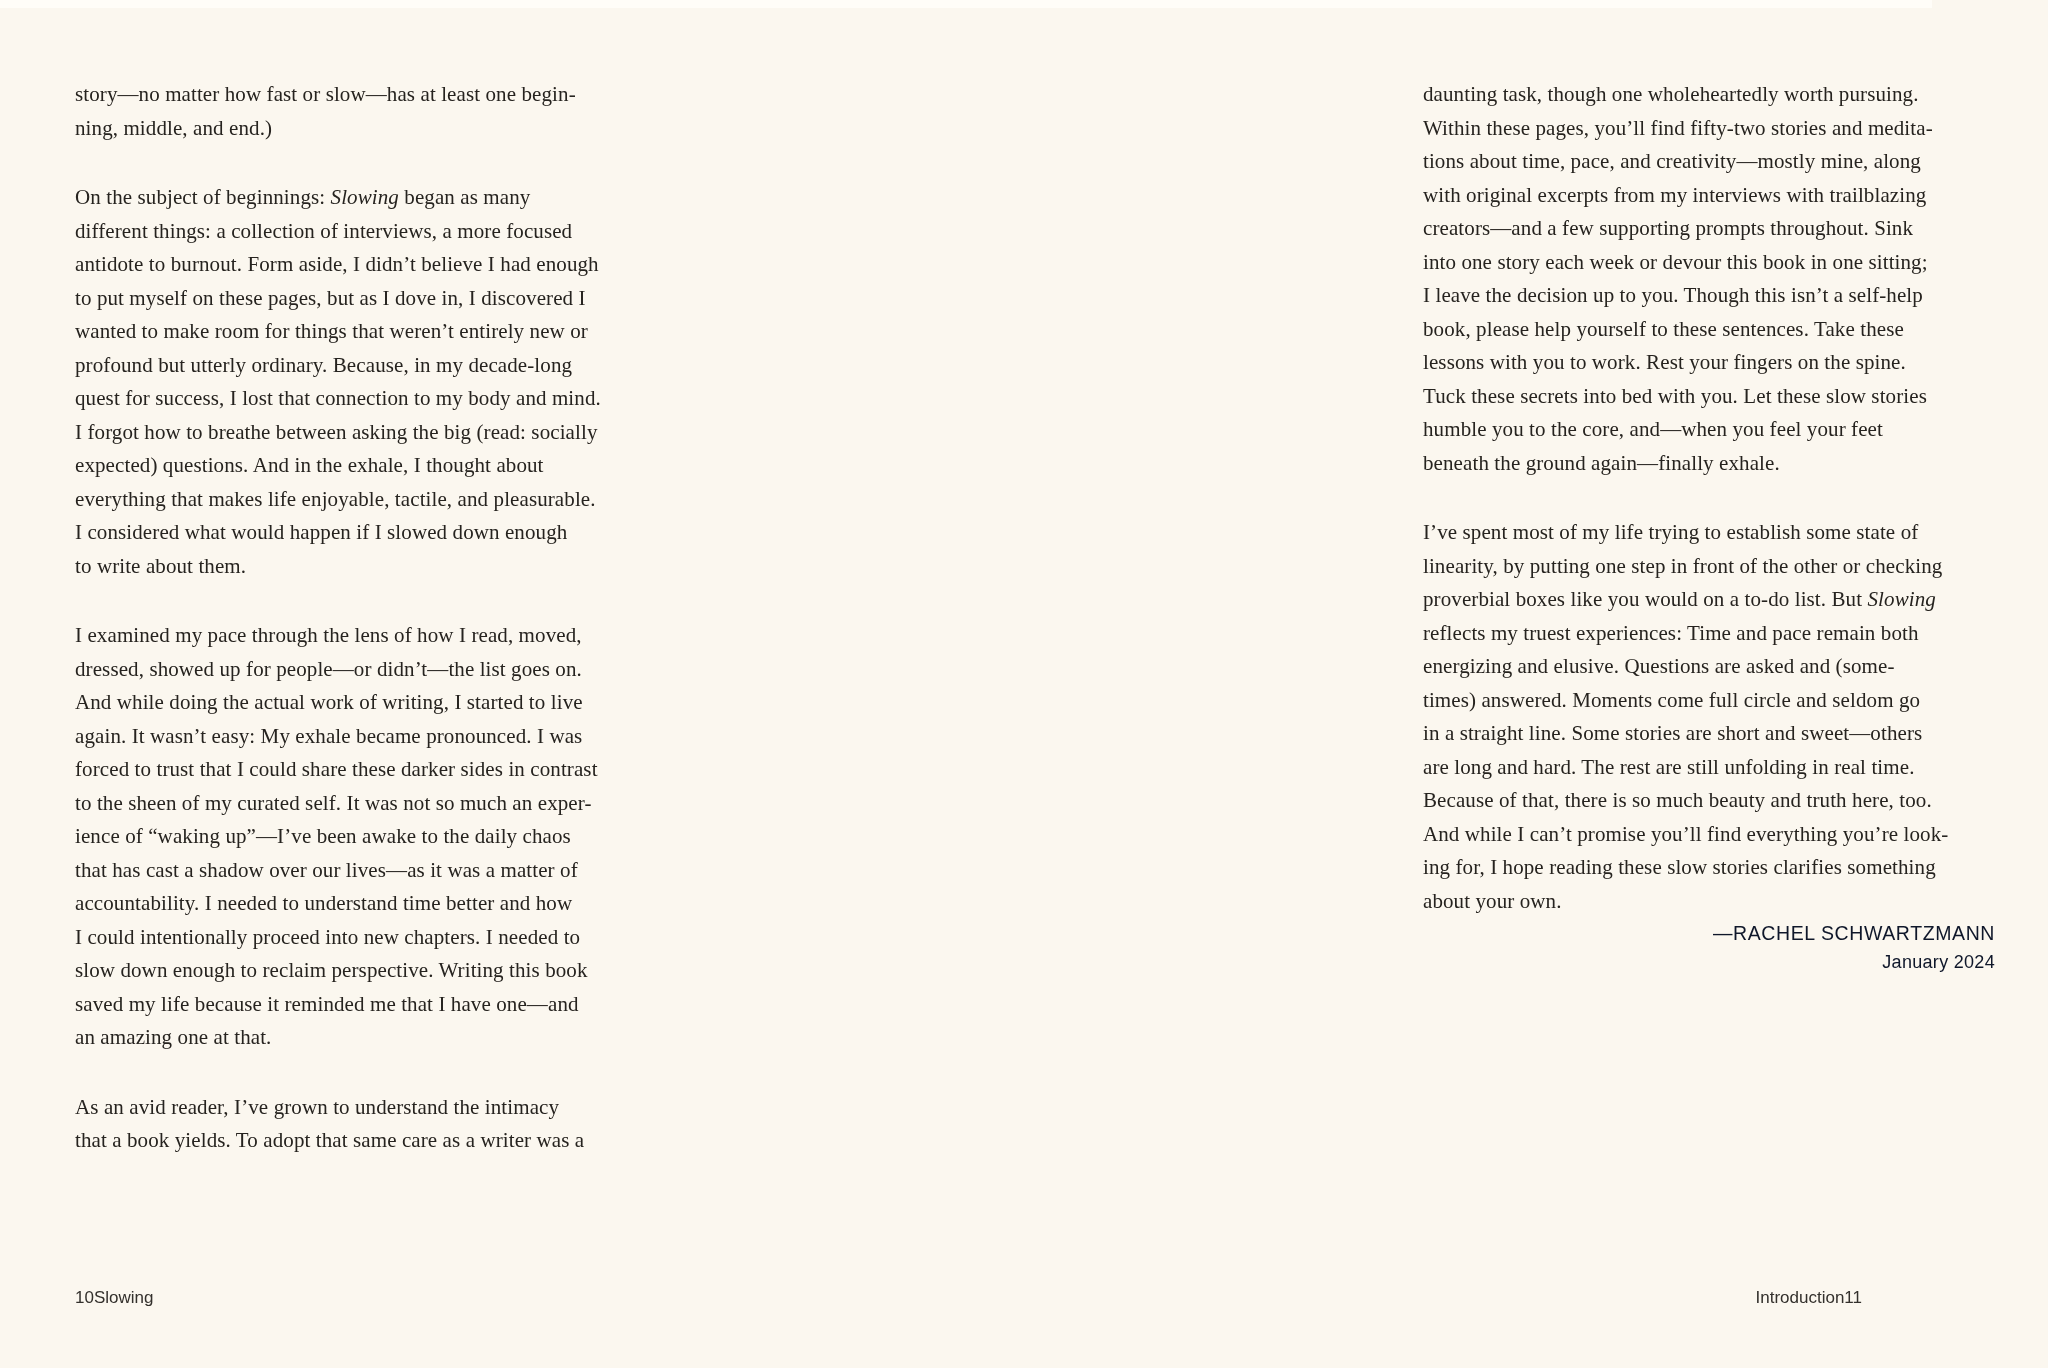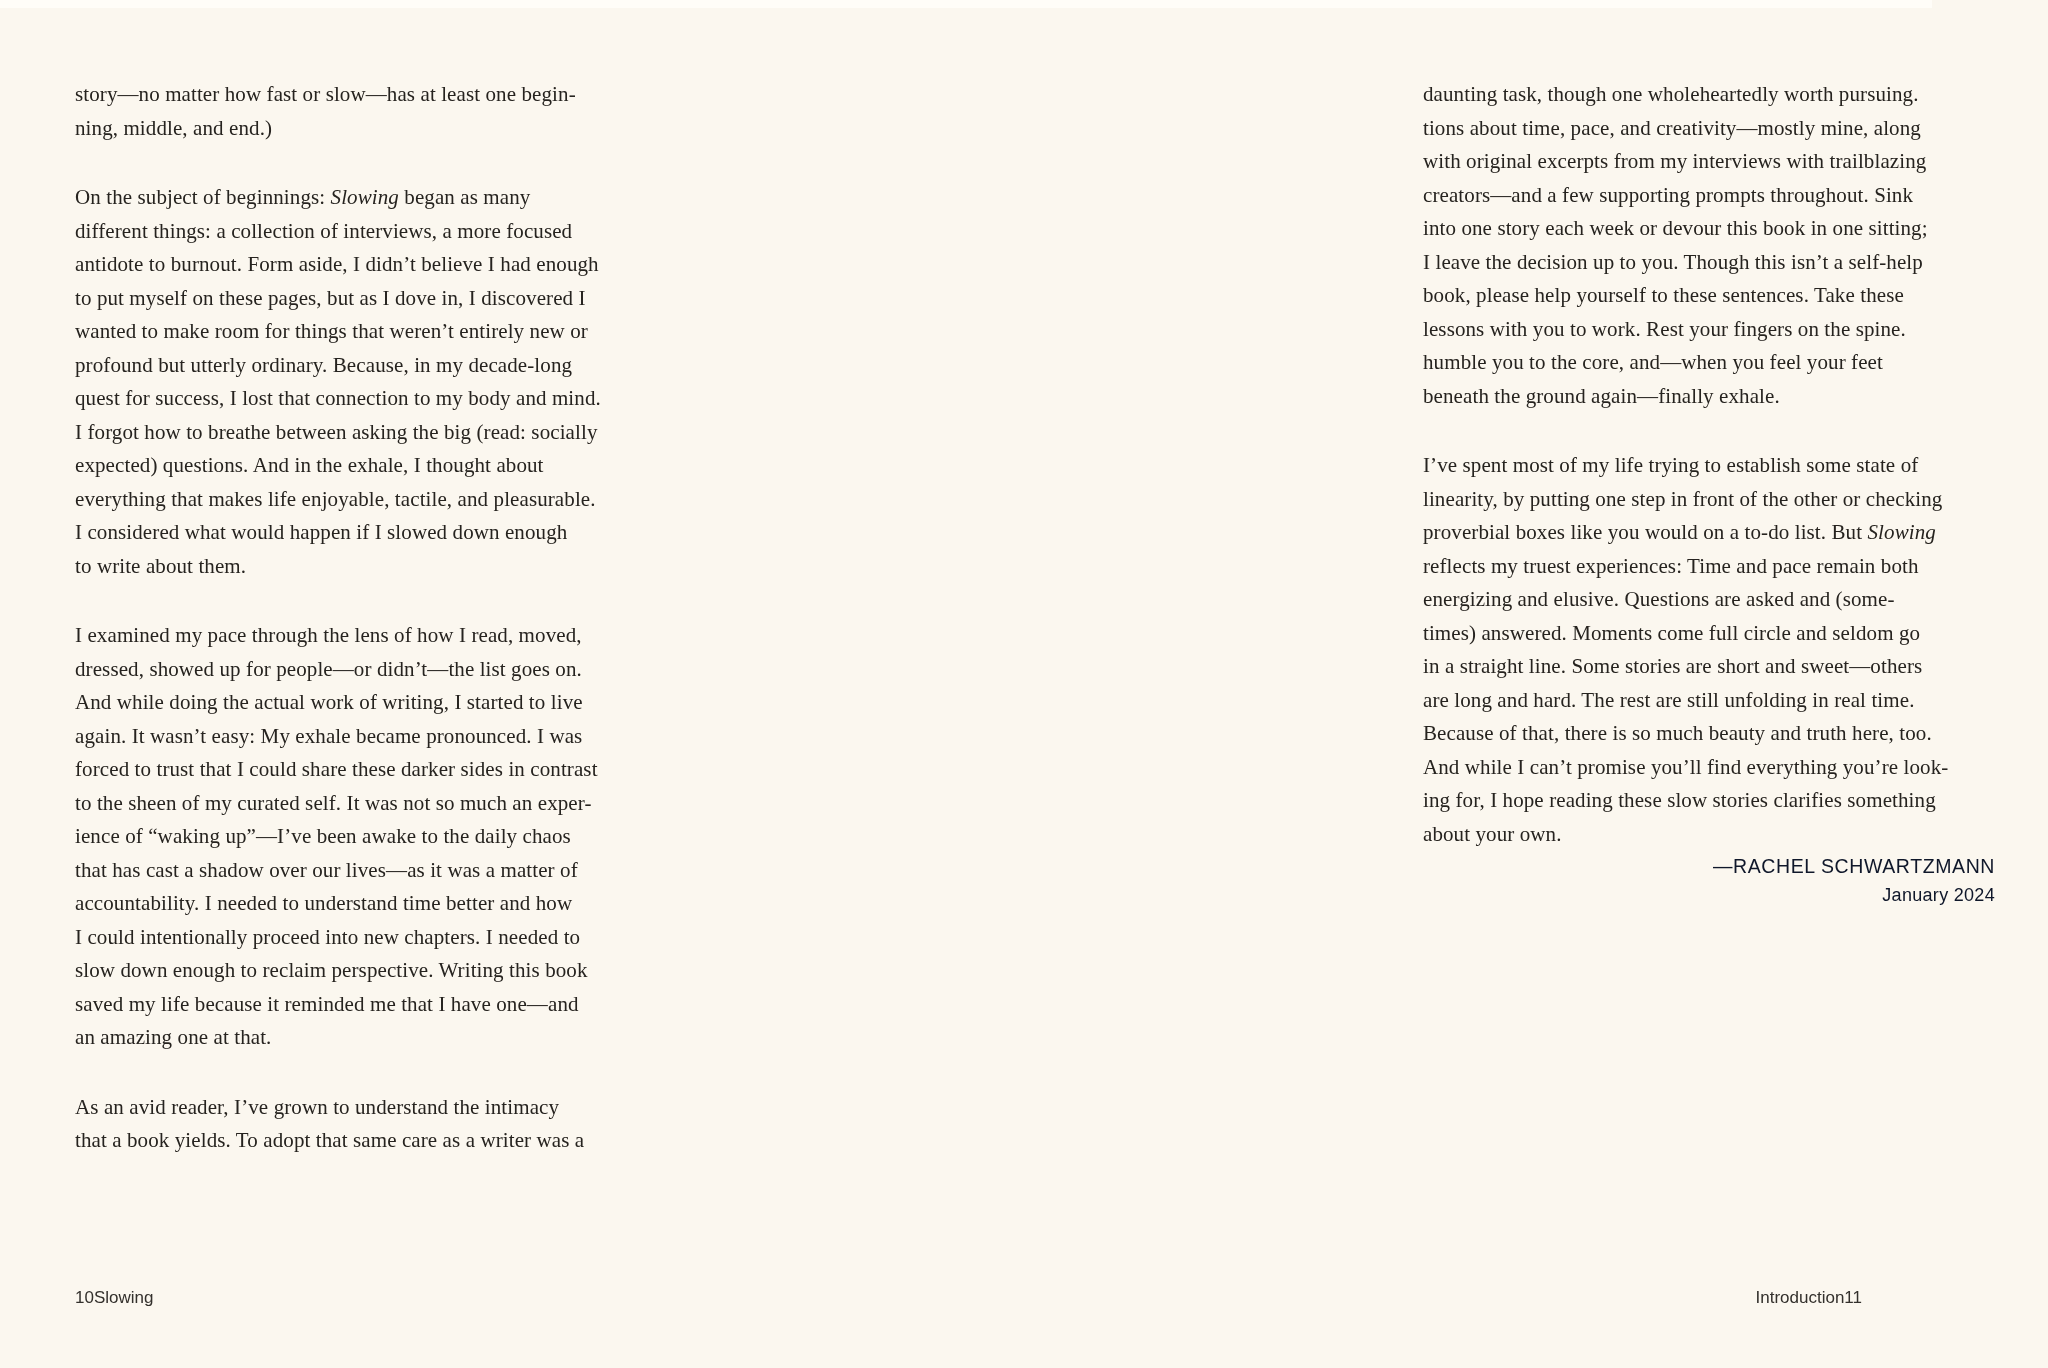--- a/index.html
+++ b/index.html
@@ -115,27 +115,29 @@
       <div class="para">
         <div class="line">As an avid reader, I’ve grown to understand the intimacy</div>
         <div class="line">that a book yields. To adopt that same care as a writer was a</div>
       </div>
     </div>
 
   <div class="page-column right">
     <div>
         <div class="para">
           <div class="line">daunting task, though one wholeheartedly worth pursuing.</div>
+          <div class="line">Within these pages, you’ll find fifty-two stories and medita-</div>
           <div class="line">tions about time, pace, and creativity—mostly mine, along</div>
           <div class="line">with original excerpts from my interviews with trailblazing</div>
           <div class="line">creators—and a few supporting prompts throughout. Sink</div>
           <div class="line">into one story each week or devour this book in one sitting;</div>
           <div class="line">I leave the decision up to you. Though this isn’t a self-help</div>
           <div class="line">book, please help yourself to these sentences. Take these</div>
           <div class="line">lessons with you to work. Rest your fingers on the spine.</div>
+          <div class="line">Tuck these secrets into bed with you. Let these slow stories</div>
           <div class="line">humble you to the core, and—when you feel your feet</div>
           <div class="line">beneath the ground again—finally exhale.</div>
         </div>
         <div class="para">
           <div class="line">I’ve spent most of my life trying to establish some state of</div>
           <div class="line">linearity, by putting one step in front of the other or checking</div>
           <div class="line">proverbial boxes like you would on a to-do list. But <em>Slowing</em></div>
           <div class="line">reflects my truest experiences: Time and pace remain both</div>
           <div class="line">energizing and elusive. Questions are asked and (some-</div>
           <div class="line">times) answered. Moments come full circle and seldom go</div>

